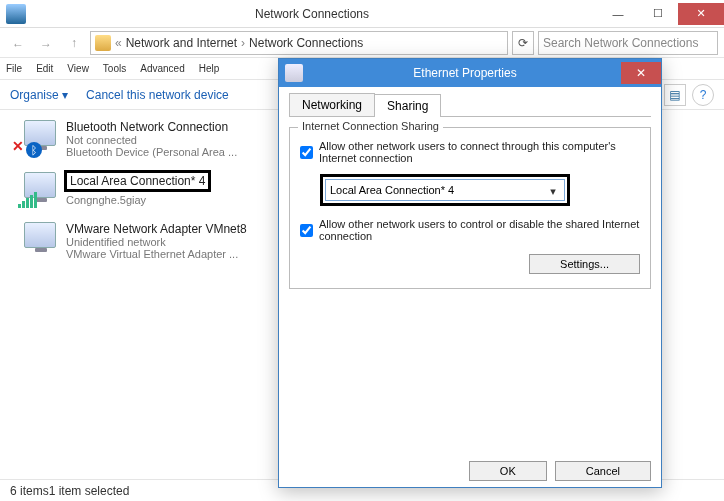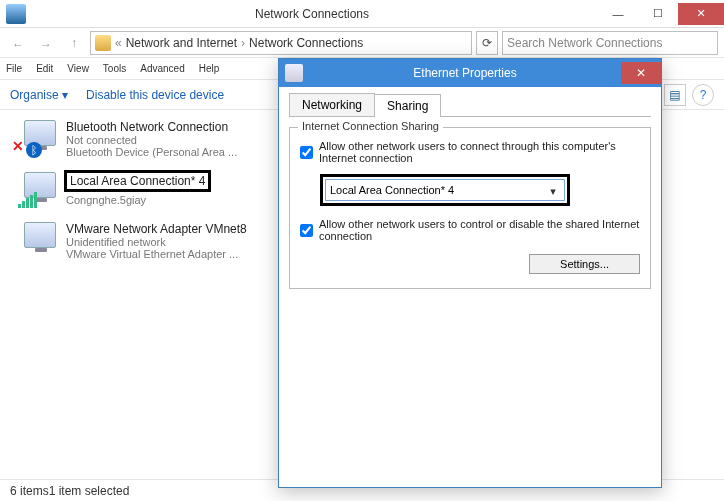--- a/index.html
+++ b/index.html
@@ -13,21 +13,21 @@
 .titlebar .winbtn { width: 40px; height: 22px; display: flex; align-items: center; justify-content: center; color: #333; font-size: 11px; }
 .titlebar .winbtn.close { background: #c75050; color: #fff; width: 46px; }
 
 
 .navbar { height: 30px; display: flex; align-items: center; padding: 0 6px; gap: 4px; border-bottom: 1px solid #e5e5e5; }
 .navbtn { width: 24px; height: 24px; display:flex; align-items:center; justify-content:center; color:#999; border:1px solid transparent; border-radius:2px;}
 .address { flex: 1; height: 24px; border: 1px solid #bfbfbf; display: flex; align-items: center; padding: 0 4px; gap: 4px; }
 .address .crumb { color: #333; }
 .address .sep { color: #888; }
 .address .ic { width:16px; height:16px; background:linear-gradient(#fd8,#da4); border-radius:2px;}
-.searchbox { width: 216px; height: 24px; border: 1px solid #bfbfbf; display:flex; align-items:center; padding: 0 4px; color:#888; gap:4px;}
+.searchbox { width: 180px; height: 24px; border: 1px solid #bfbfbf; display:flex; align-items:center; padding: 0 4px; color:#888; gap:4px;}
 .rl { width:22px; height:24px; border:1px solid #bfbfbf; display:flex; align-items:center; justify-content:center; color:#555;}
 
 
 .menubar { height: 22px; display:flex; align-items:center; padding: 0 6px; gap: 14px; border-bottom:1px solid #e5e5e5; color:#333; }
 .menubar span { font-size:10px; }
 
 
 .toolbar { height: 30px; display:flex; align-items:center; padding: 0 10px; gap: 18px; border-bottom:1px solid #e5e5e5; color:#1a5fb4; }
 .toolbar .right { margin-left:auto; display:flex; gap:6px; }
 .toolbar .tbtn { width:22px; height:22px; border:1px solid #ccc; display:flex; align-items:center; justify-content:center; color:#269; }
@@ -105,21 +105,21 @@
   <span>File</span>
   <span>Edit</span>
   <span>View</span>
   <span>Tools</span>
   <span>Advanced</span>
   <span>Help</span>
 </div>
 
 <div class="toolbar">
   <span>Organise ▾</span>
-  <span>Disable this device device</span>
+  <span>Cancel this network device</span>
   <div class="right">
     <div class="tbtn">▥</div>
     <div class="tbtn">▤</div>
     <div class="tbtn" style="color:#2a7bd6;border-radius:50%;">?</div>
   </div>
 </div>
 
 <div class="content">
 
   <div class="item">
@@ -201,13 +201,17 @@
       <label class="chk">
         <input type="checkbox" checked="" style="">
         <span>Allow other network users to control or disable the shared Internet connection</span>
       </label>
 
       <div class="settingsrow">
         <button class="btn">Settings...</button>
       </div>
     </div>
   </div>
+  <div class="dlg-footer">
+    <button class="btn">OK</button>
+    <button class="btn">Cancel</button>
+  </div>
 </div>
 
 </body></html>

